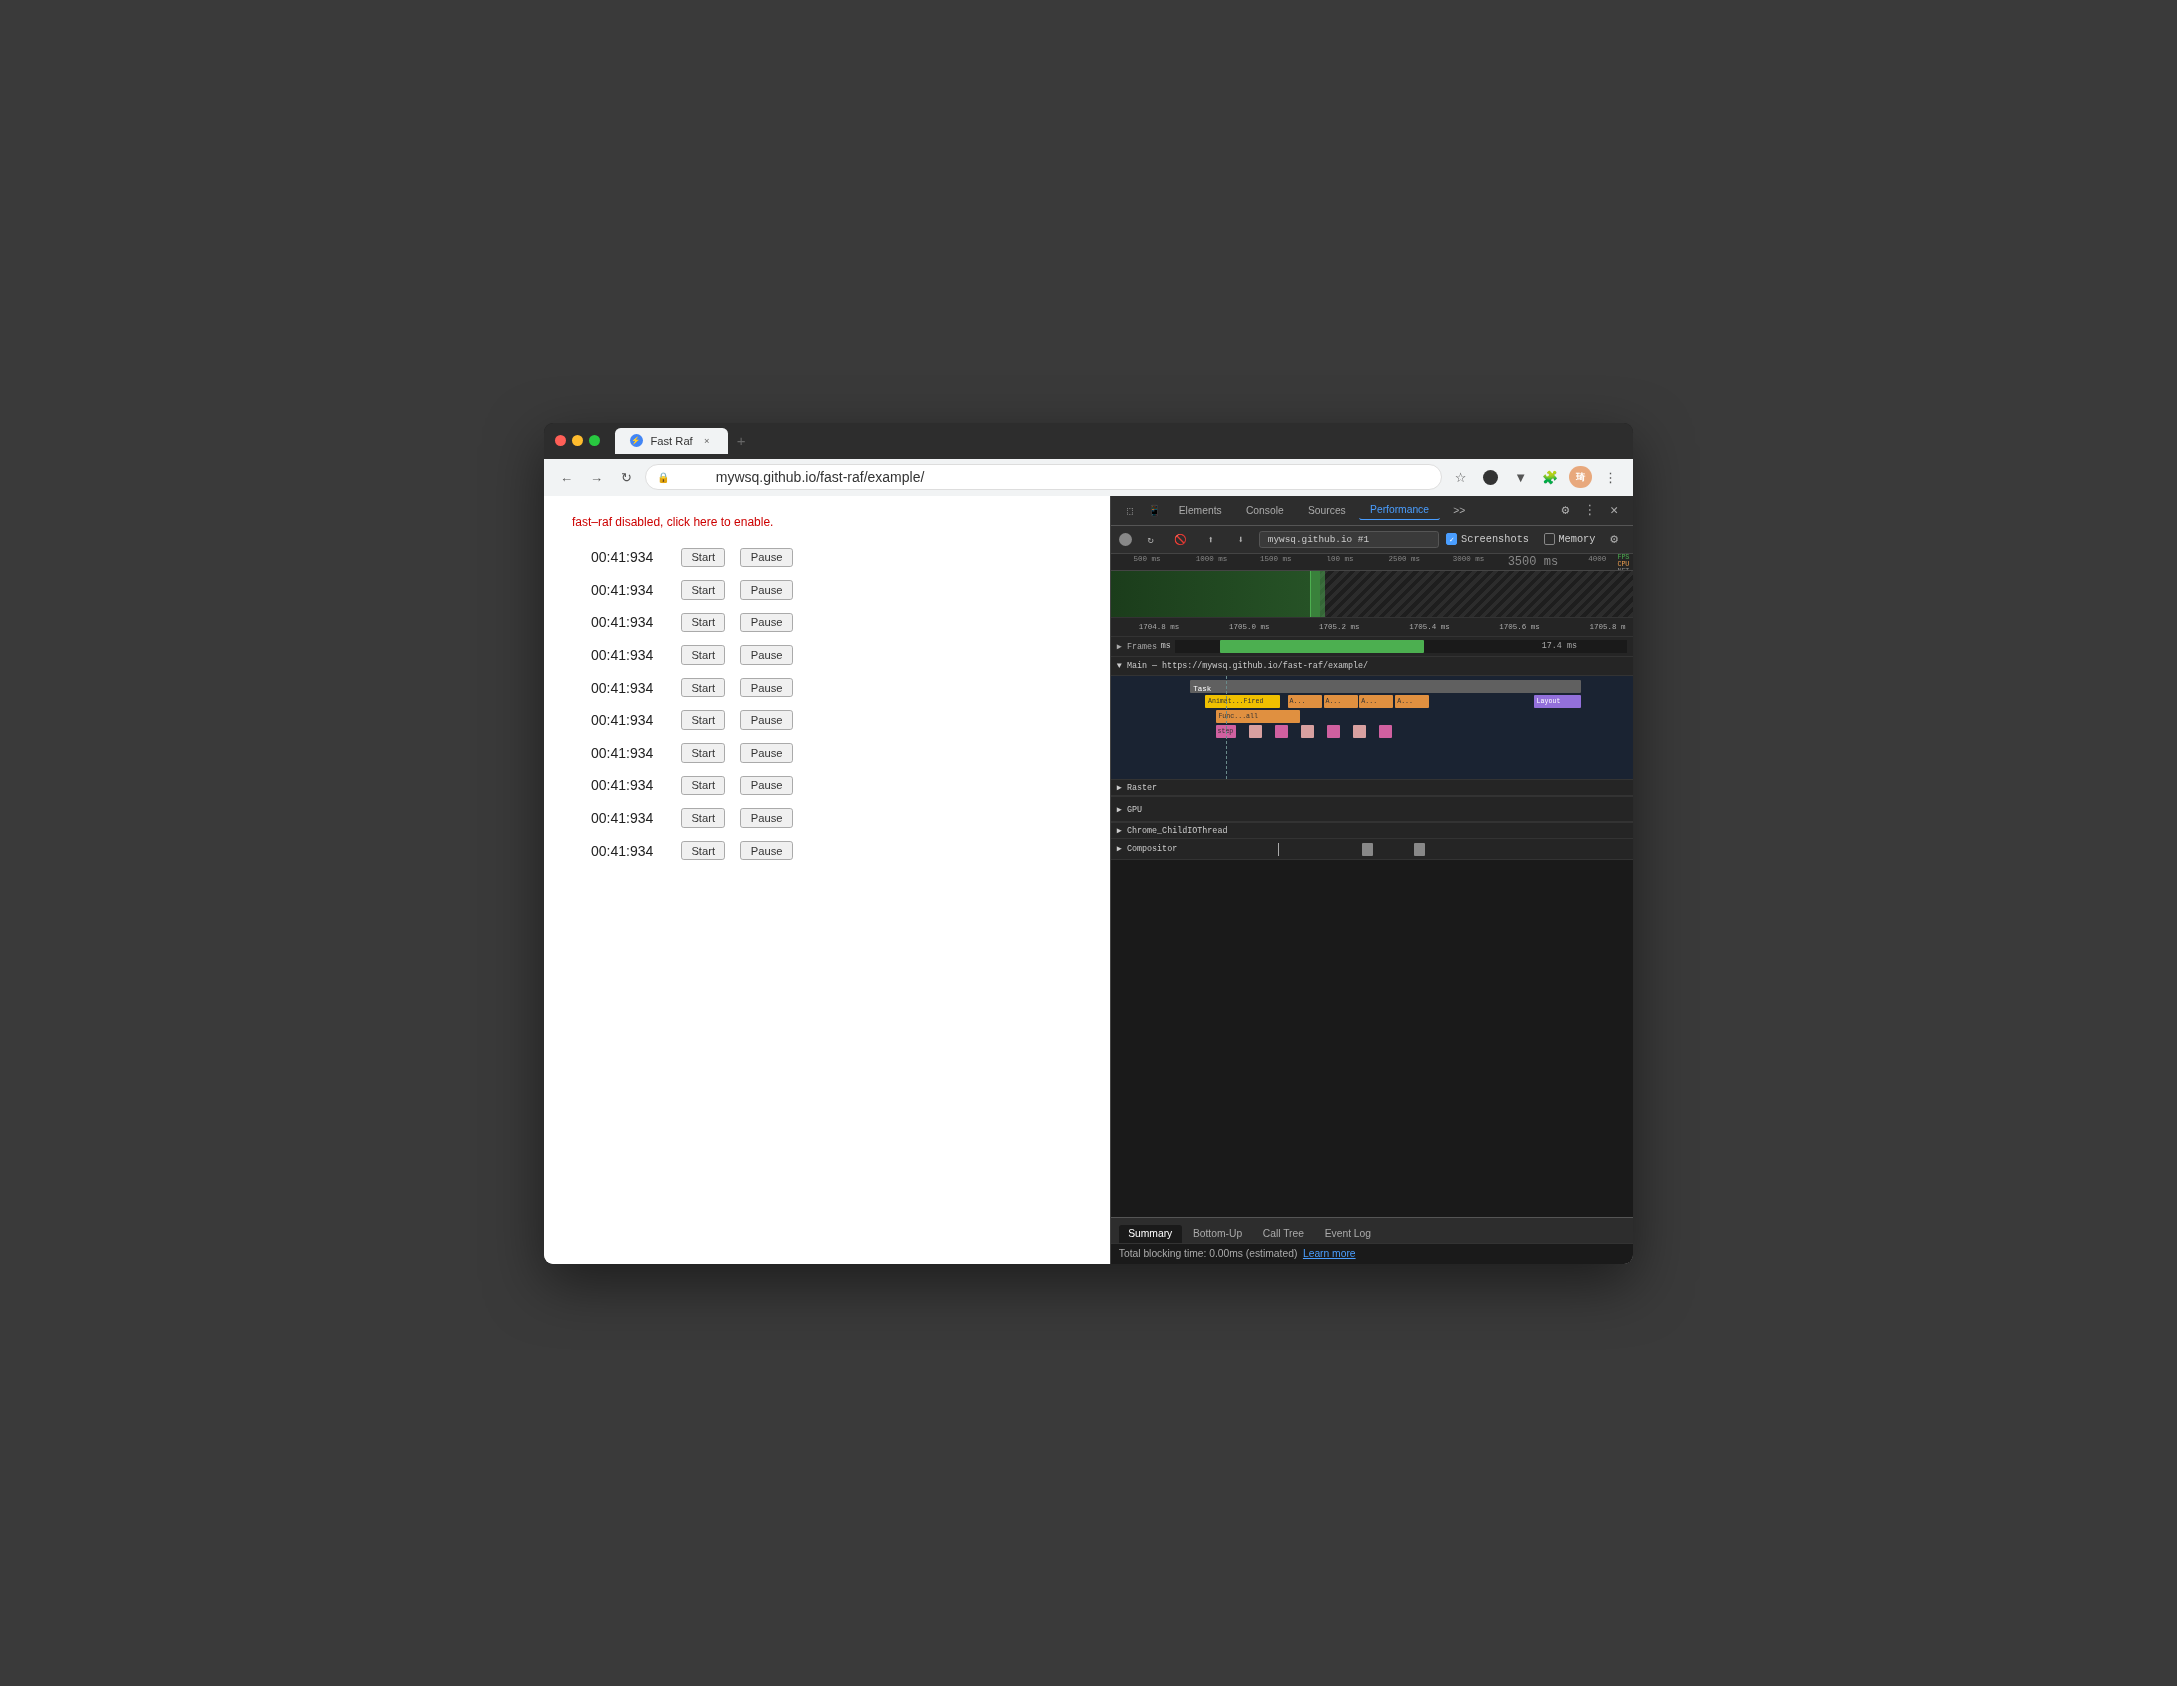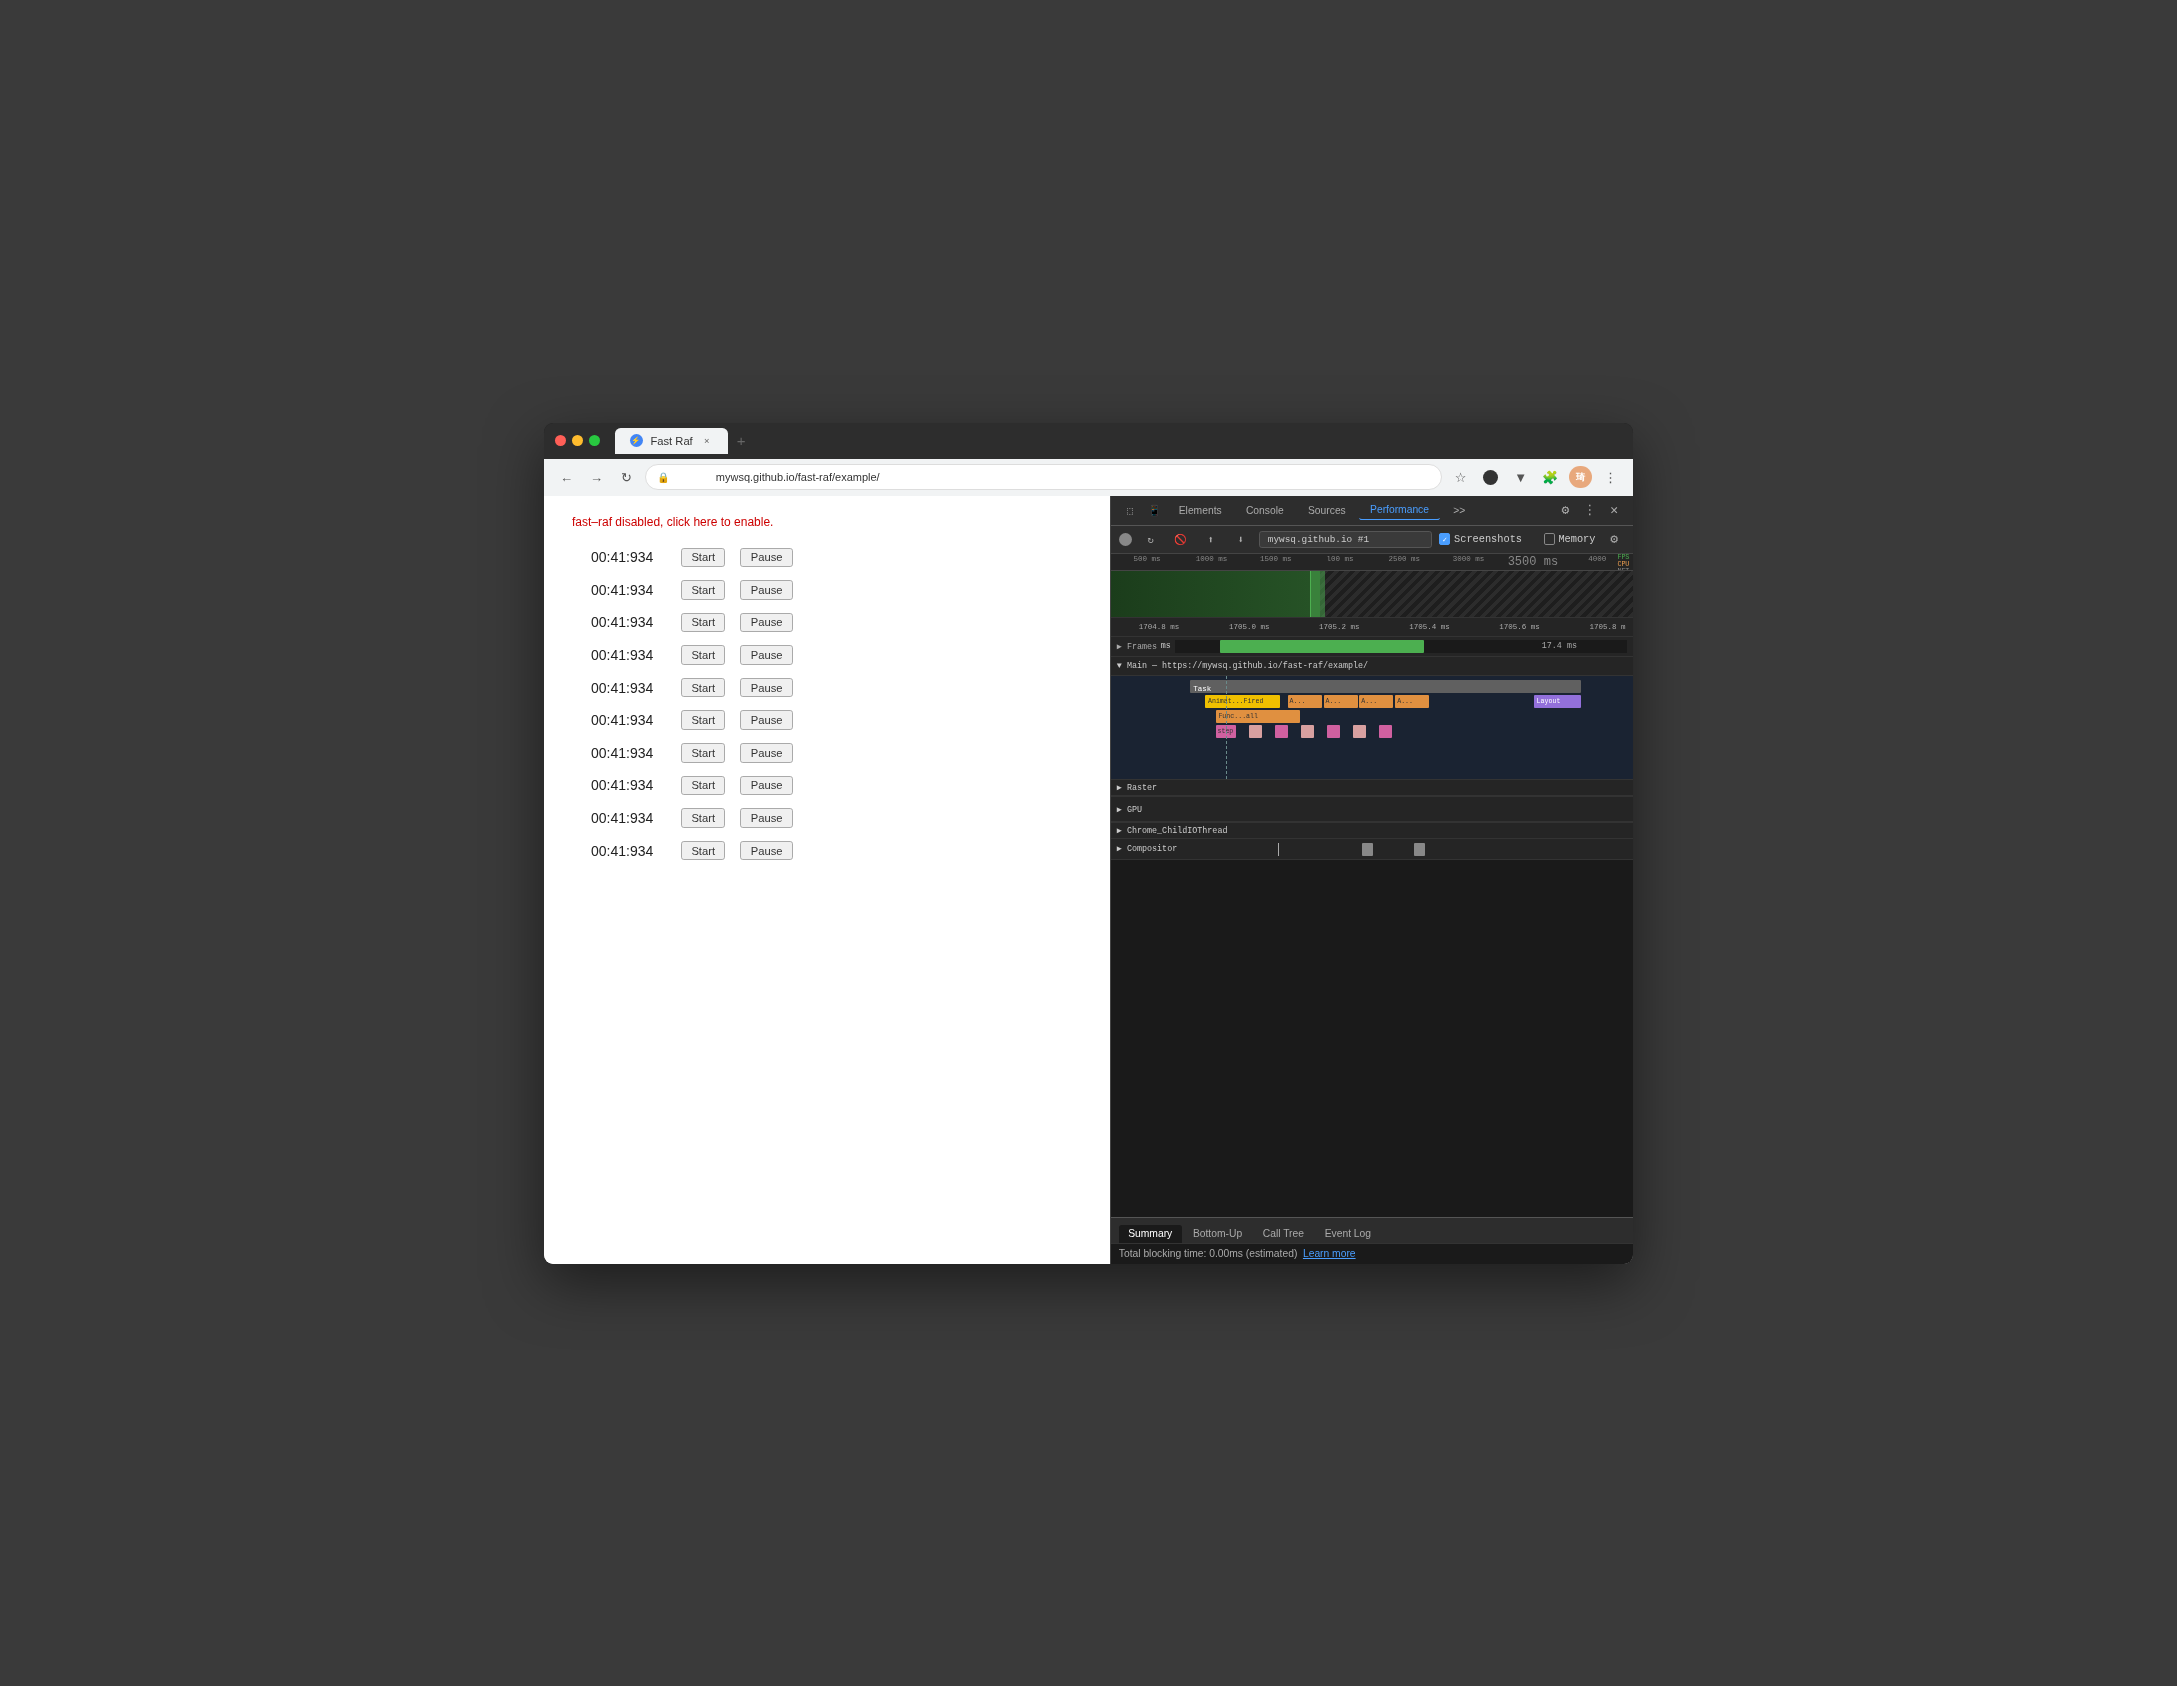--- a/index.html
+++ b/index.html
@@ -116,21 +116,21 @@
       height: 26px;
       display: flex;
       align-items: center;
       padding: 0 11.2px;
       gap: 5.6px;
       font-size: 11.2px;
       color: #333;
       border: 0.9px solid #ddd;
     }
     .url-lock { color: #555; font-size: 10.3px; }
-    .url-text { color: #333; font-size: 11px; padding-left: 40px; }
+    .url-text { color: #333; font-size: 14px; padding-left: 40px; }
     .toolbar-icons {
       display: flex;
       gap: 7.5px;
       align-items: center;
     }
     .toolbar-icon {
       width: 22.5px;
       height: 22.5px;
       display: flex;
       align-items: center;
@@ -458,21 +458,21 @@
         <div class="perf-record-btn"></div>
         <div class="devtools-icon-btn" style="font-size:10.3px;">↻</div>
         <div class="devtools-icon-btn" style="font-size:10.3px;">🚫</div>
         <div class="devtools-icon-btn" style="font-size:10.3px;">⬆</div>
         <div class="devtools-icon-btn" style="font-size:10.3px;">⬇</div>
         <div style="flex:1;background:#3a3a3a;border:0.9px solid #555;color:#ccc;font-size:9.4px;padding:1.9px 7.5px;border-radius:2.8px;height:17px;display:flex;align-items:center;">mywsq.github.io #1</div>
         <div class="perf-screenshots">
           <div class="checkbox-on">✓</div>
           <span>Screenshots</span>
         </div>
-        <div class="perf-screenshots" style="margin-left:14px;">
+        <div class="perf-screenshots" style="margin-left:7px;">
           <div class="checkbox-off"></div>
           <span>Memory</span>
         </div>
         <div class="devtools-icon-btn">⚙</div>
       </div>
 
       <div style="background:#252525;height:17px;display:flex;align-items:center;padding:0 3.7px;border-bottom:0.9px solid #444;overflow:hidden;position:relative;">
         <div style="display:flex;width:100%;font-size:7.5px;color:#888;" id="ruler-marks">
             <span style="flex: 1 1 0%; text-align: center; font-size: 7.5px; color: rgb(136, 136, 136);">500 ms</span>
             <span style="flex: 1 1 0%; text-align: center; font-size: 7.5px; color: rgb(136, 136, 136);">1000 ms</span>

